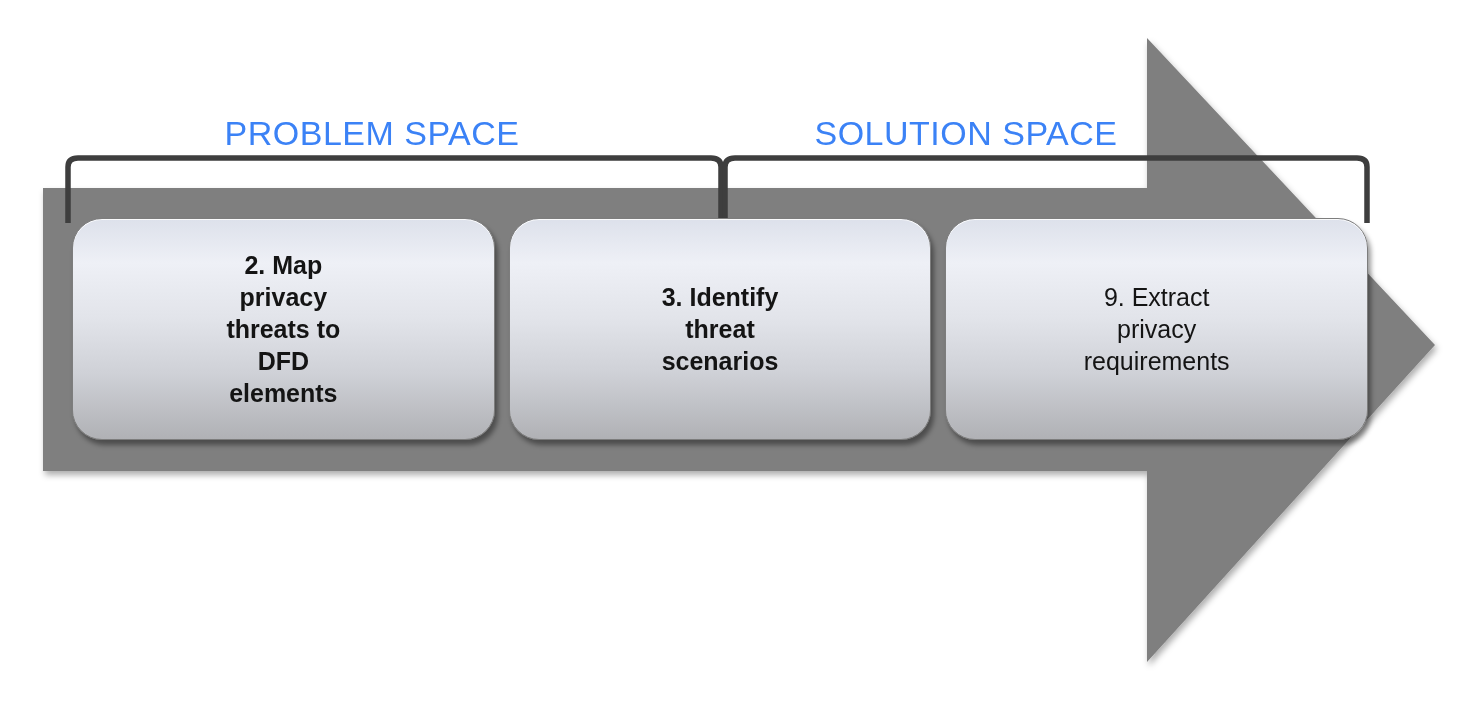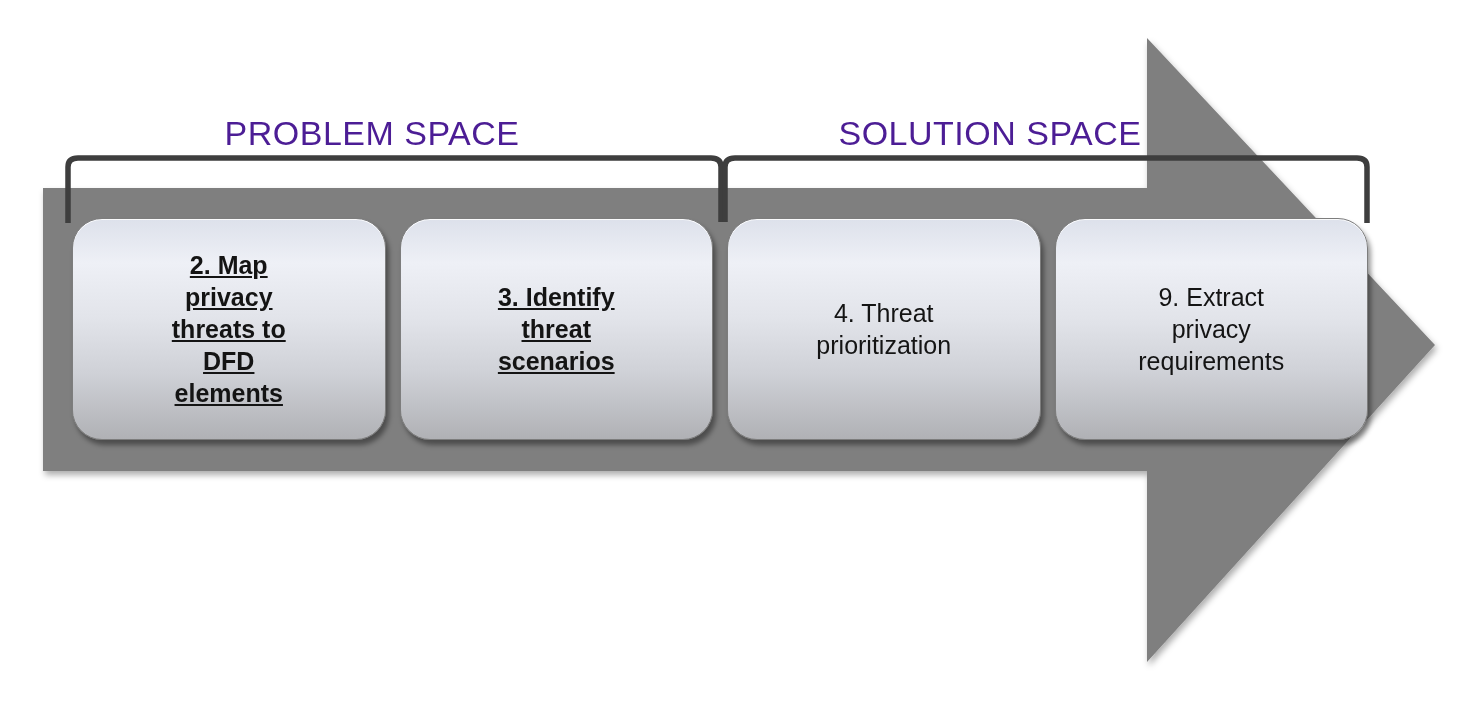--- a/index.html
+++ b/index.html
@@ -21,25 +21,25 @@
     top: 0;
     width: 1472px;
     height: 711px;
   }
   .space-label {
     position: absolute;
     top: 114px;
     transform: translateX(-50%);
     font-size: 34px;
     letter-spacing: 0.5px;
-    color: #4c1d95;
+    color: #3b82f6;
     white-space: nowrap;
   }
   .space-label.problem { left: 372px; }
-  .space-label.solution { left: 990px; text-align: right; }
+  .space-label.solution { left: 966px; text-align: right; }
   .steps-row {
     position: absolute;
     left: 72px;
     top: 218px;
     width: 1296px;
     height: 222px;
     display: flex;
     gap: 14px;
   }
   .step-box {
@@ -56,21 +56,21 @@
                 inset 0 1px 0 rgba(255,255,255,0.85);
     display: flex;
     align-items: center;
     justify-content: center;
     text-align: center;
     font-size: 25px;
     line-height: 1.28;
     color: #141414;
     white-space: pre;
   }
-  .step-box.bold { font-weight: bold; text-decoration: underline; }
+  .step-box.bold { font-weight: bold; }
 </style>
 </head>
 <body>
 
 <div class="canvas">
 
   <svg class="layer-svg" viewBox="0 0 1472 711">
     <defs>
       <filter id="soft-shadow" x="-10%" y="-10%" width="125%" height="125%">
         <feDropShadow dx="2" dy="4" stdDeviation="3" flood-color="#000000" flood-opacity="0.32"></feDropShadow>
@@ -98,24 +98,20 @@
 DFD
 elements</span>
     </div>
 
     <div class="step-box bold">
       <span>3. Identify
 threat
 scenarios</span>
     </div>
 
-    <div class="step-box">
-      <span>4. Threat
-prioritization</span>
-    </div>
 
     <div class="step-box">
       <span>9. Extract
 privacy
 requirements</span>
     </div>
 
 
   </div>
 </div>

